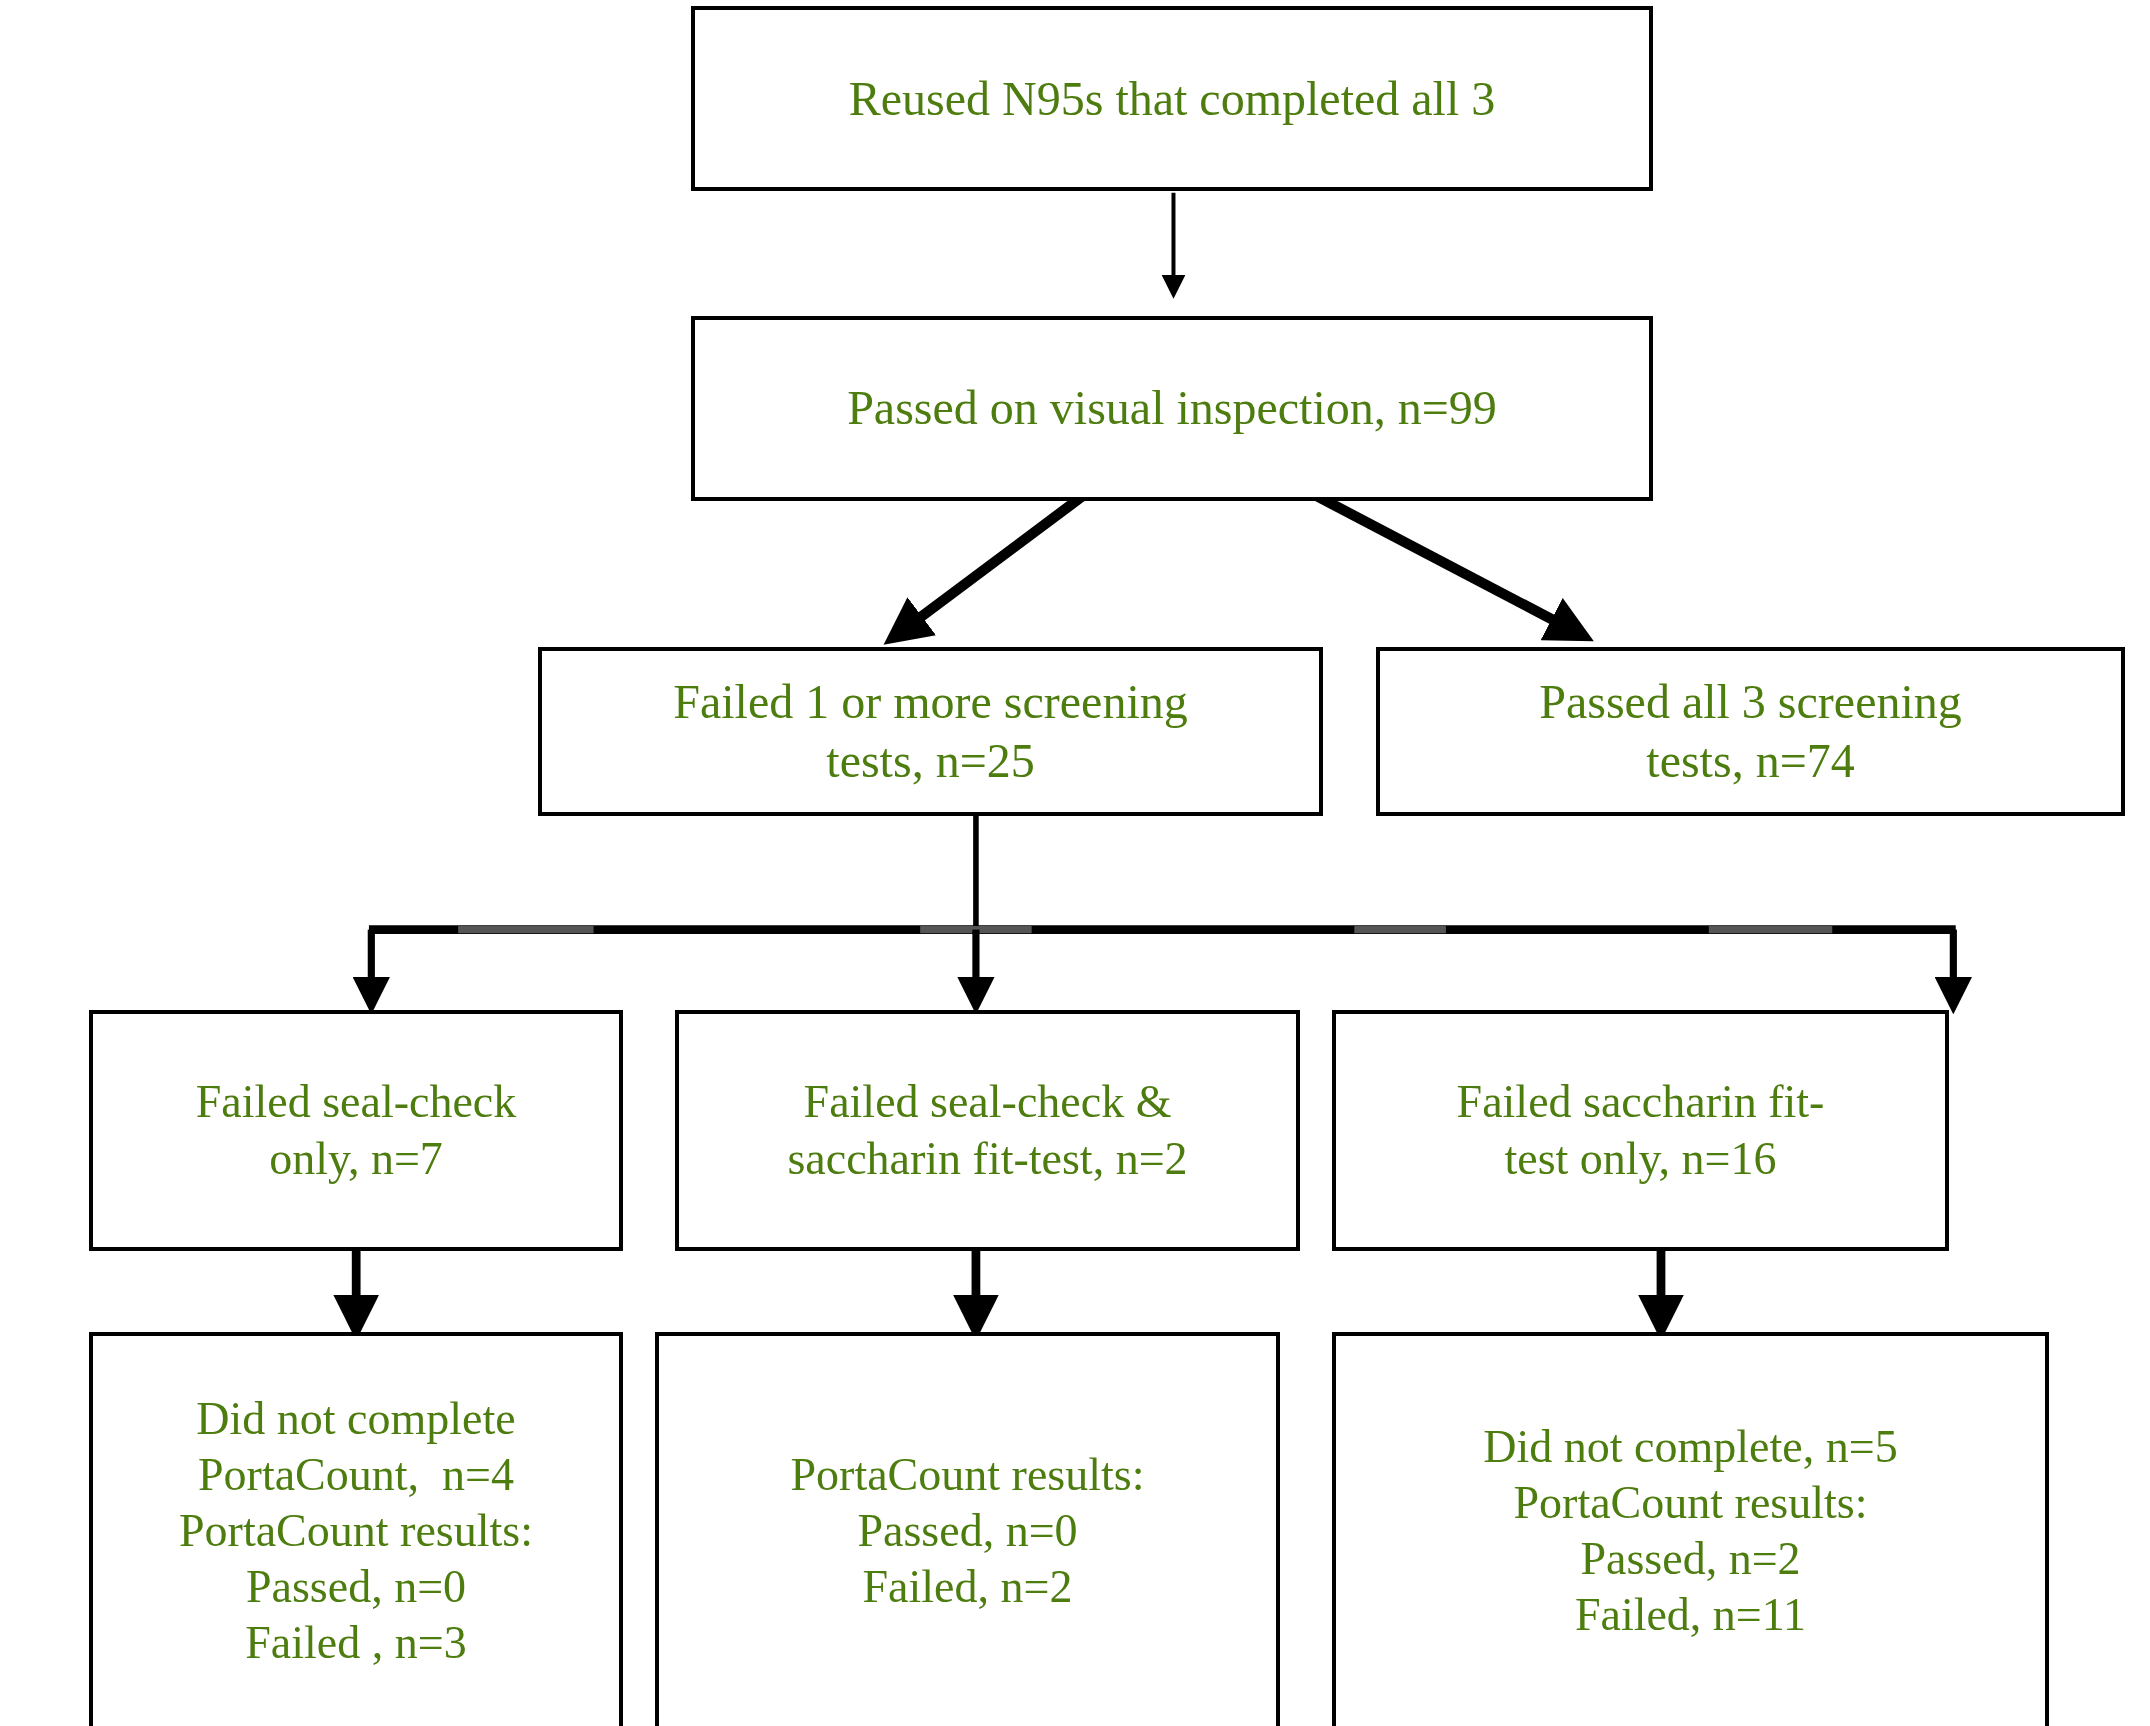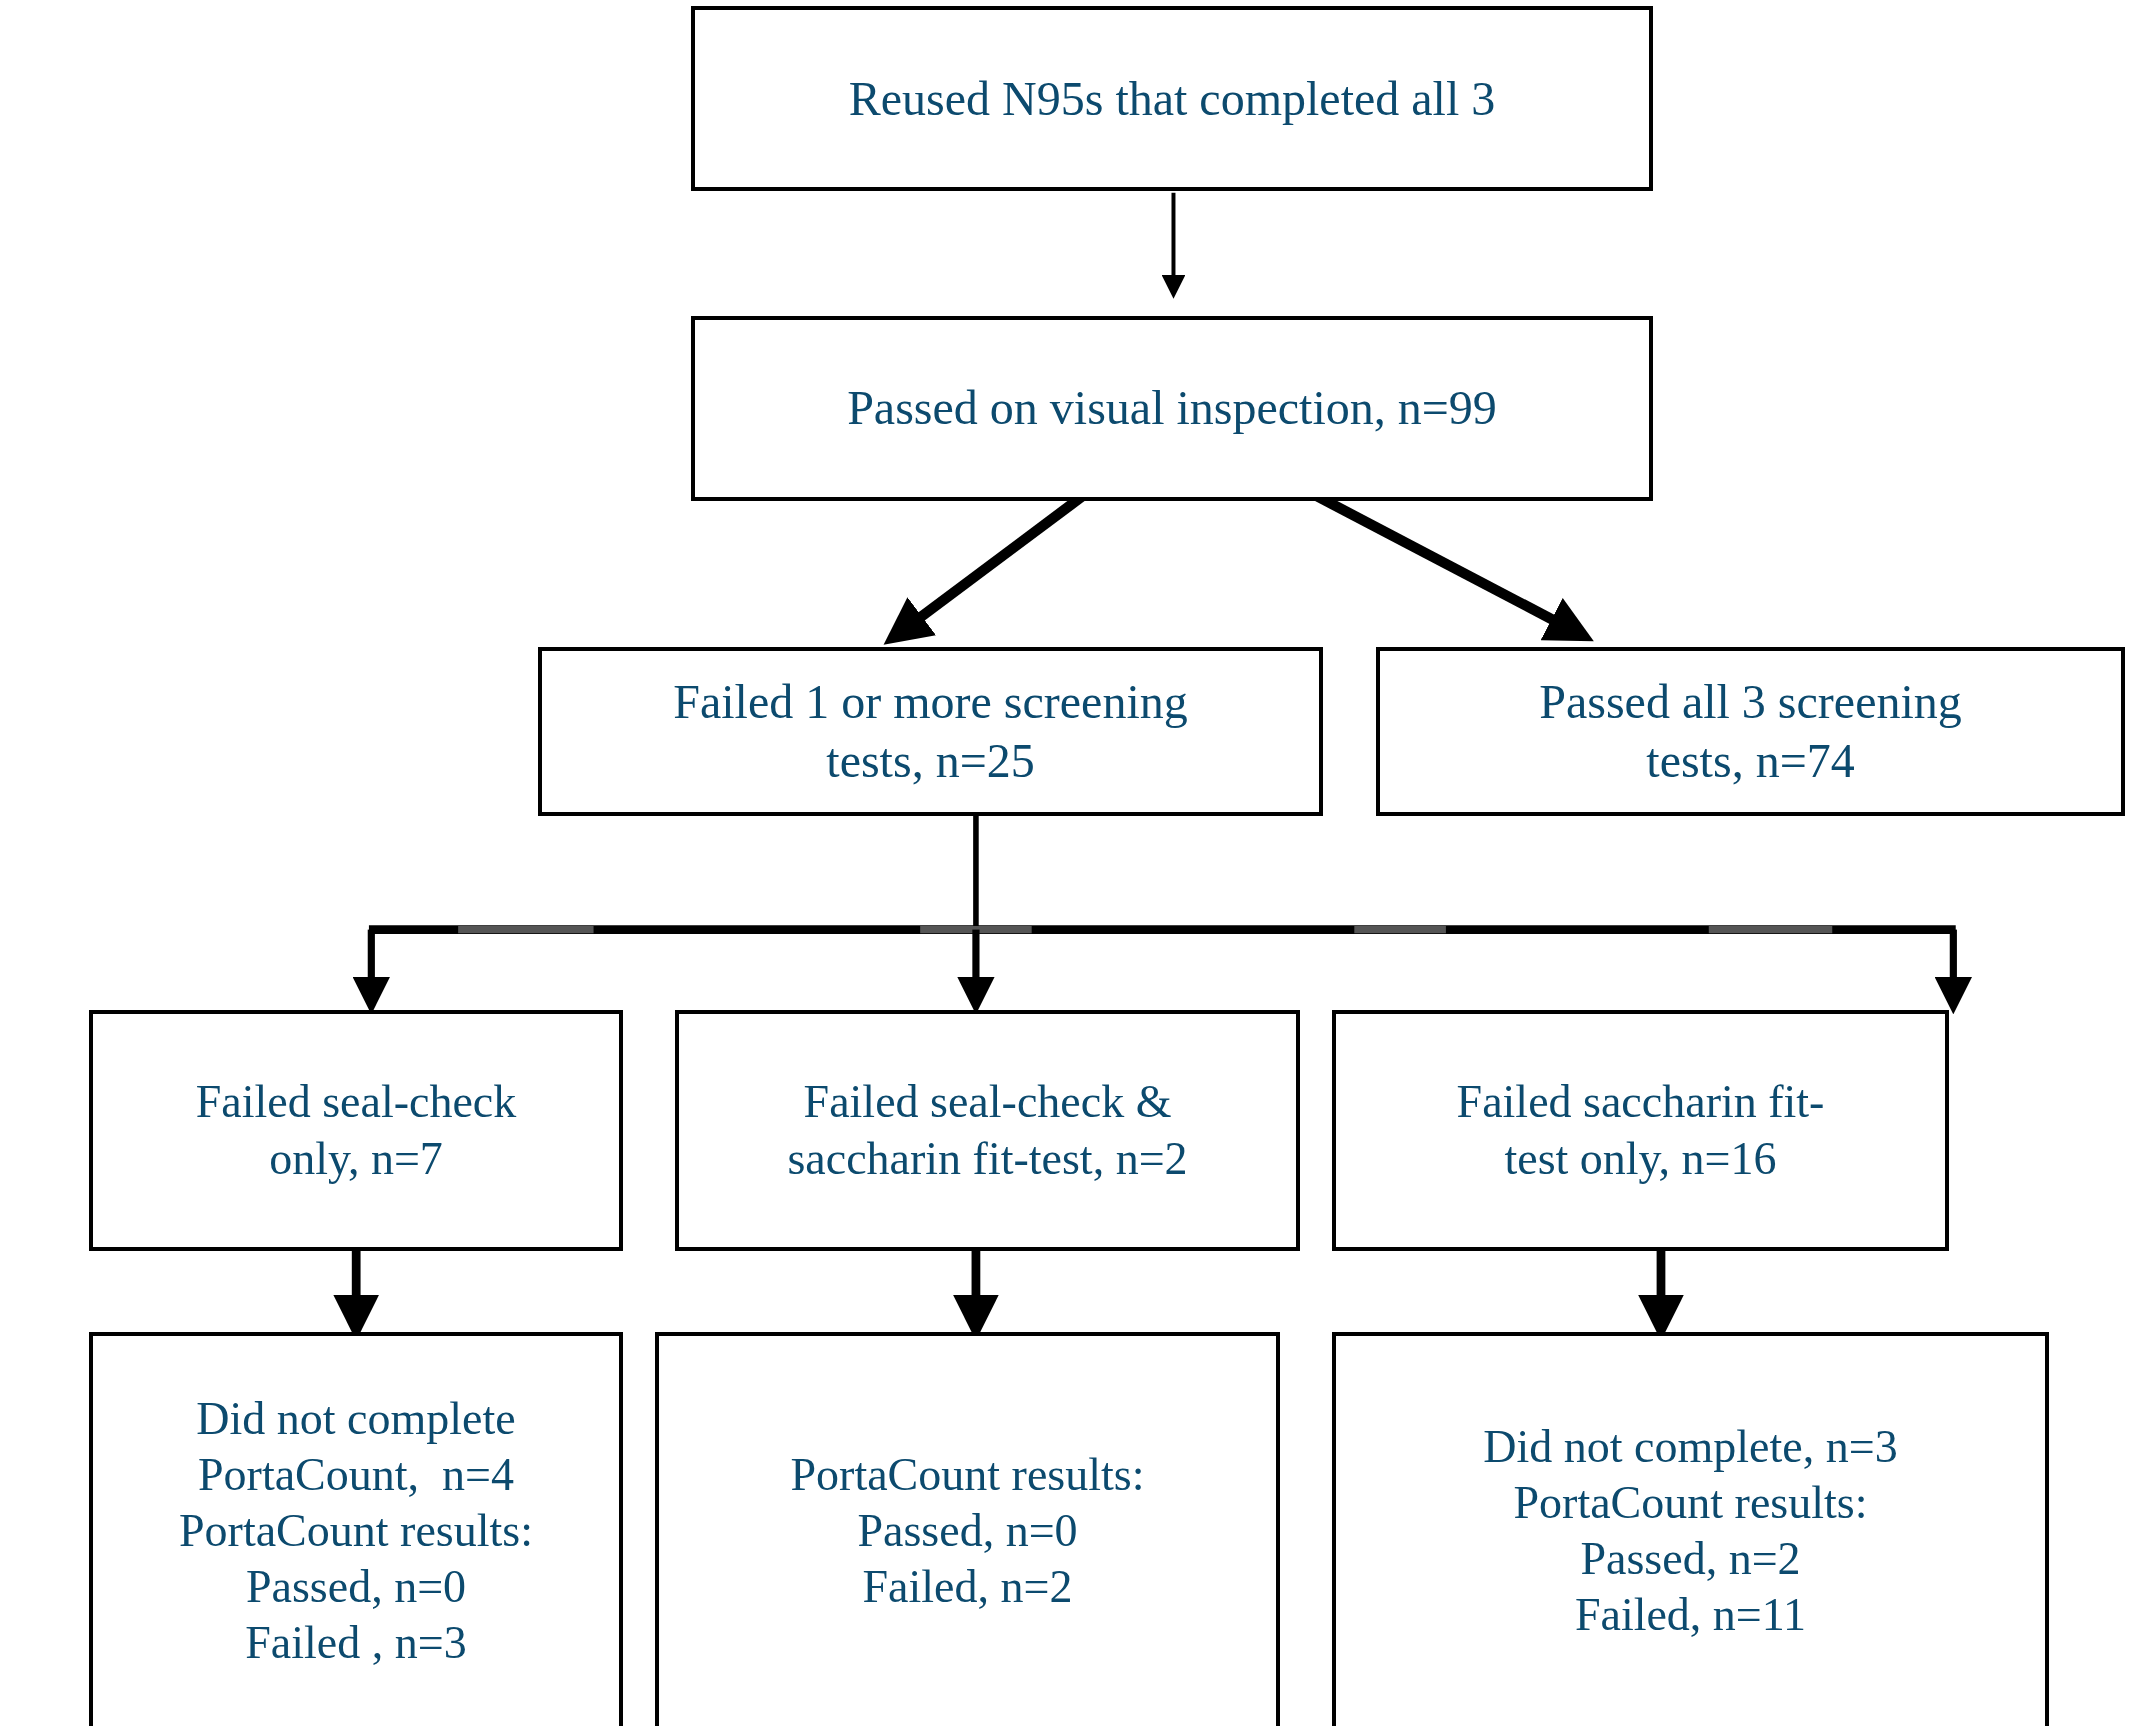--- a/index.html
+++ b/index.html
@@ -17,21 +17,21 @@
   }
   .node {
     position: absolute;
     box-sizing: border-box;
     background: #ffffff;
     border: 4px solid #000000;
     display: flex;
     align-items: center;
     justify-content: center;
     text-align: center;
-    color: #0c4a6e;
+    color: #4d7c0f;
     line-height: 1.22;
     padding: 23px 11px;
   }
   .node .lines {
     width: 100%;
   }
   .node .ln {
     display: block;
     white-space: pre;
   }
@@ -181,21 +181,21 @@
   <div class="node" id="node-res-mid">
     <div class="lines">
       <span class="ln">PortaCount results:</span>
       <span class="ln">Passed, n=0</span>
       <span class="ln">Failed, n=2</span>
     </div>
   </div>
 
   <div class="node" id="node-res-right">
     <div class="lines">
-      <span class="ln">Did not complete, n=3</span>
+      <span class="ln">Did not complete, n=5</span>
       <span class="ln">PortaCount results:</span>
       <span class="ln">Passed, n=2</span>
       <span class="ln">Failed, n=11</span>
     </div>
   </div>
 
 </div>
 
 
 </body></html>

